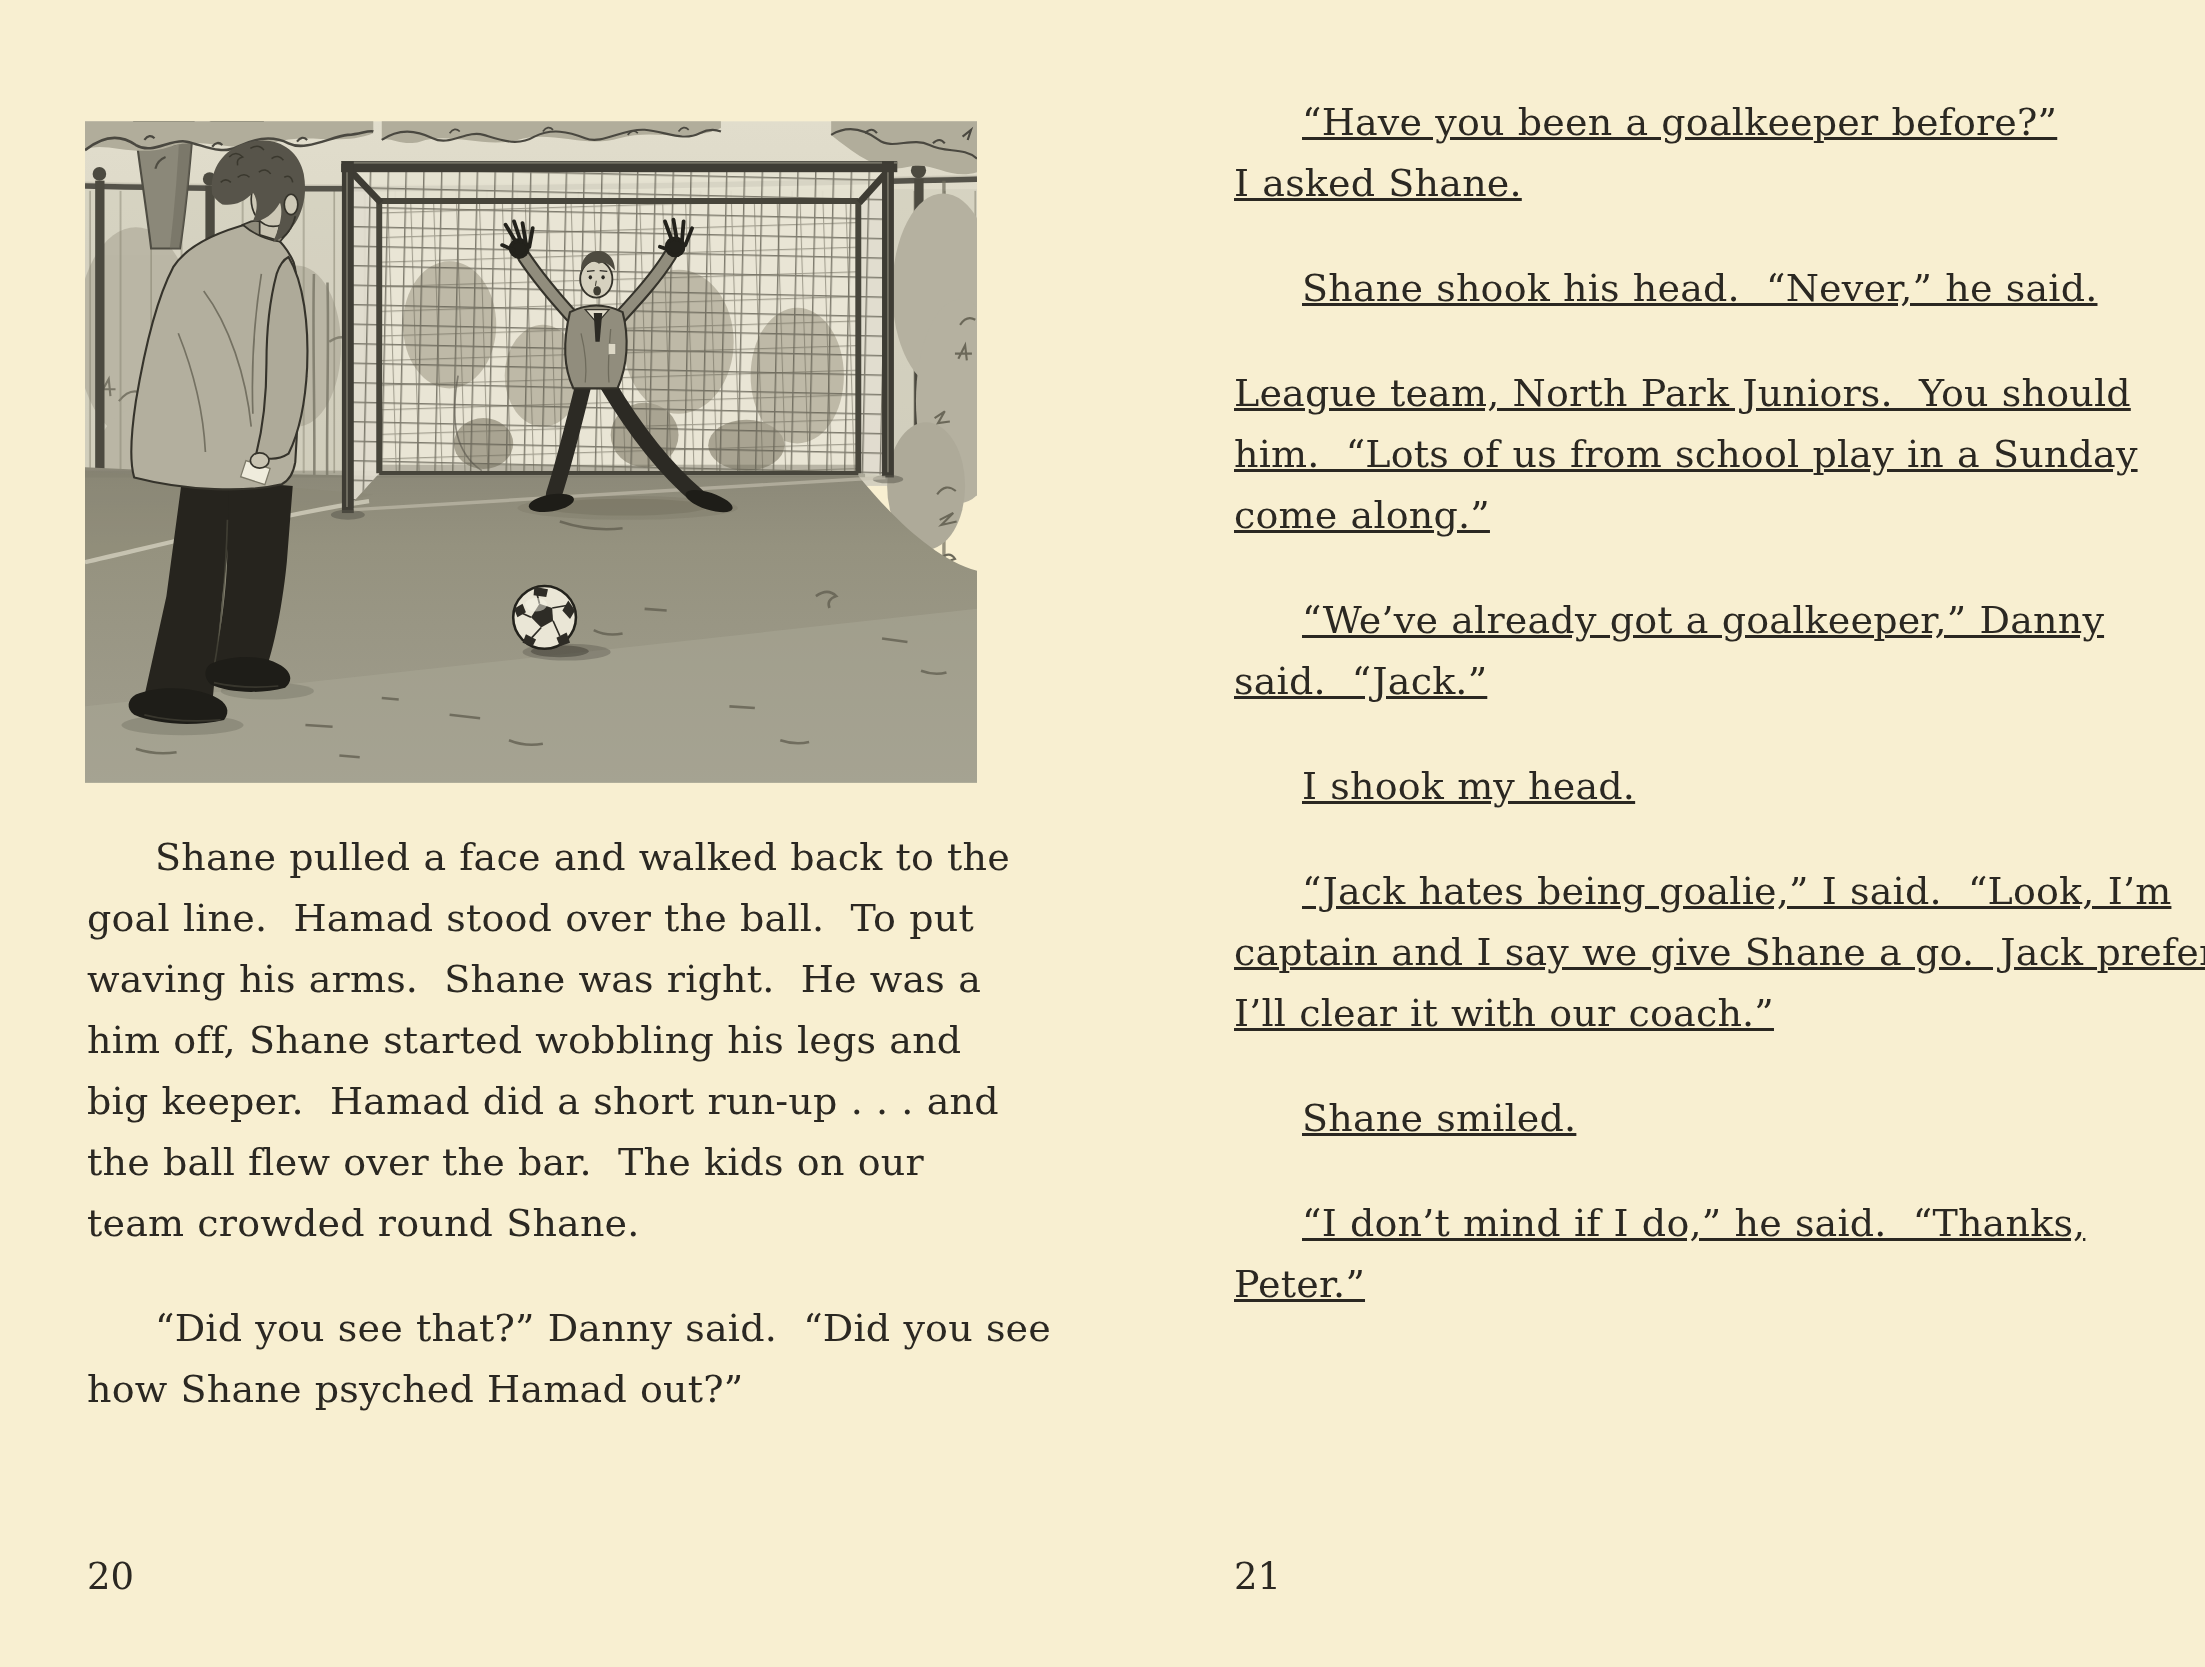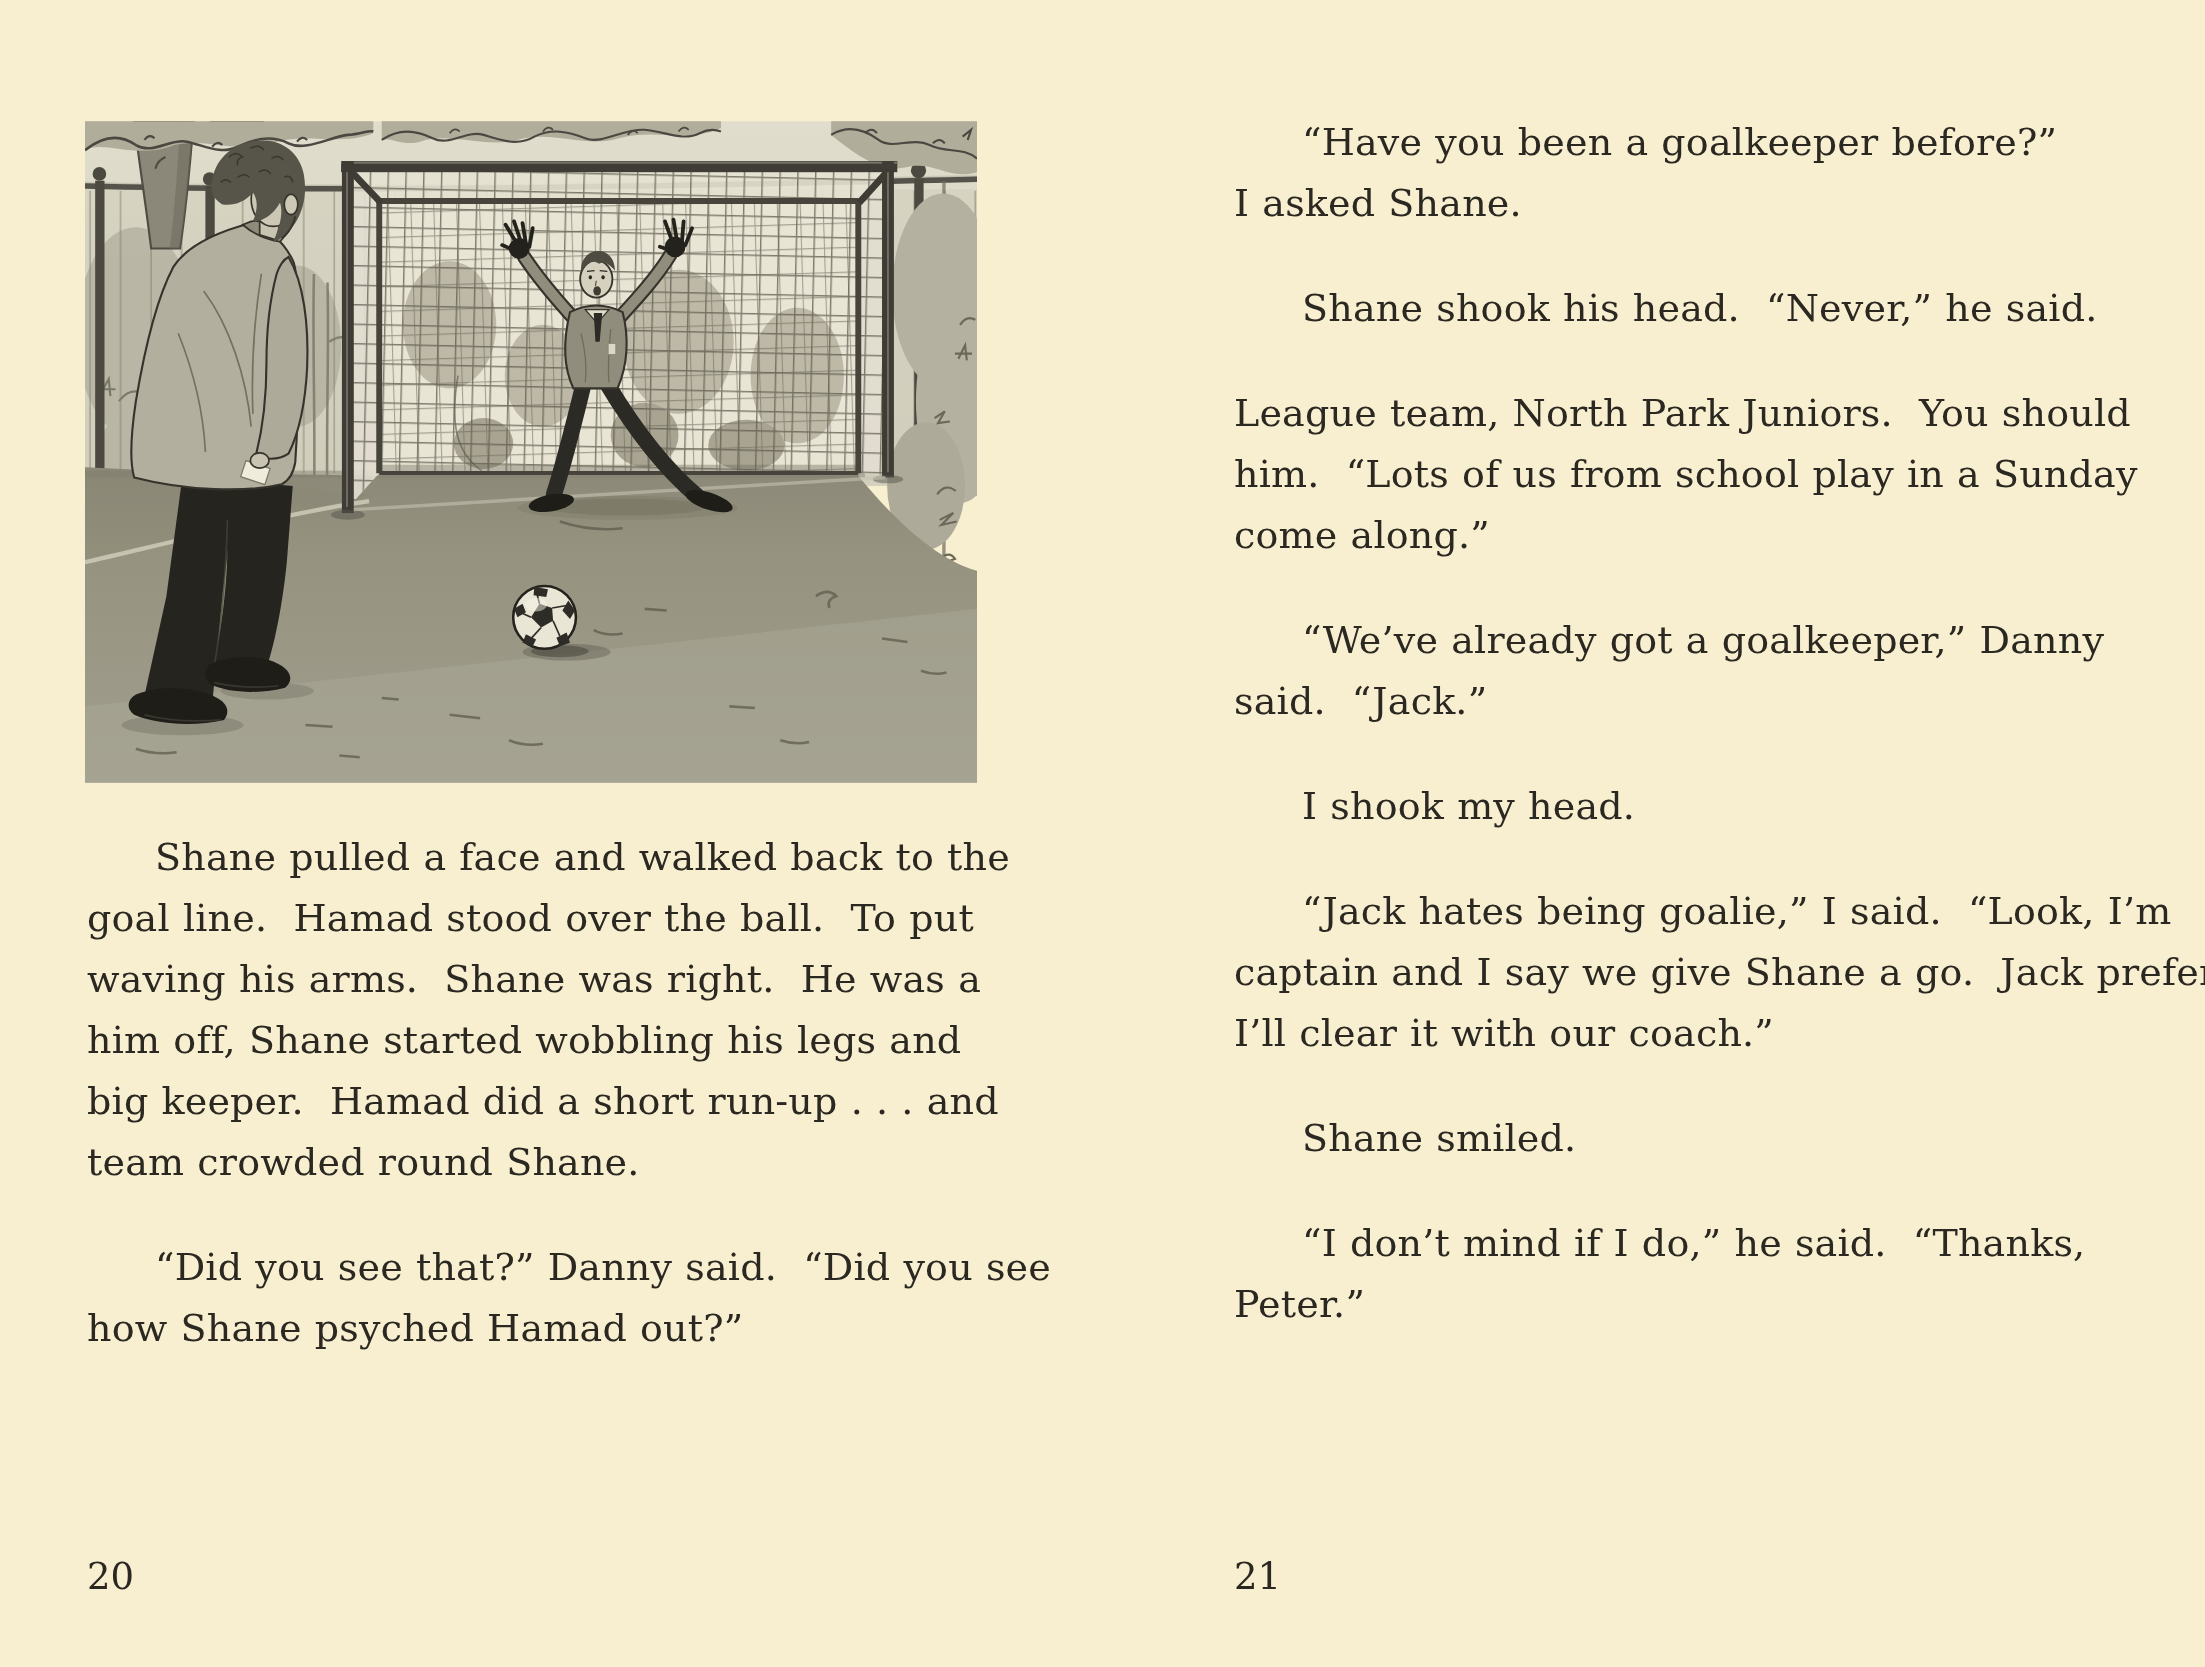--- a/index.html
+++ b/index.html
@@ -18,21 +18,21 @@
   .illustration svg{display:block;width:892px;height:662px;}
   .text-block{
     position:absolute;
     color:#2b2822;
     font-size:38px;
     line-height:61px;
     letter-spacing:0.2px;
     word-spacing:0.8px;
   }
   .tb-left{left:87px;top:827px;width:899px;}
-  .tb-right{left:131px;top:112px;width:899px;} 
+  .tb-right{left:131px;top:92px;width:899px;text-decoration:underline;} 
   .para{margin:0;}
   .para + .para{margin-top:44px;}
   .line{white-space:pre;}
   .line.indent{padding-left:68px;}
   .page-number{
     position:absolute;top:1546px;width:891px;
     color:#2b2822;font-size:37px;line-height:61px;
   }
   .pn-left{left:87px;}
   .pn-right{left:131px;}
@@ -303,20 +303,21 @@
       </svg>
     </figure>
 
     <div class="text-block tb-left">
       <div class="para">
         <div class="line indent">Shane pulled a face and walked back to the</div>
         <div class="line">goal line.  Hamad stood over the ball.  To put</div>
         <div class="line">waving his arms.  Shane was right.  He was a</div>
         <div class="line">him off, Shane started wobbling his legs and</div>
         <div class="line">big keeper.  Hamad did a short run-up . . . and</div>
+        <div class="line">the ball flew over the bar.  The kids on our</div>
         <div class="line">team crowded round Shane.</div>
       </div>
       <div class="para">
         <div class="line indent">“Did you see that?” Danny said.  “Did you see</div>
         <div class="line">how Shane psyched Hamad out?”</div>
       </div>
     </div>
 
     <div class="page-number pn-left">20</div>
   </section>

